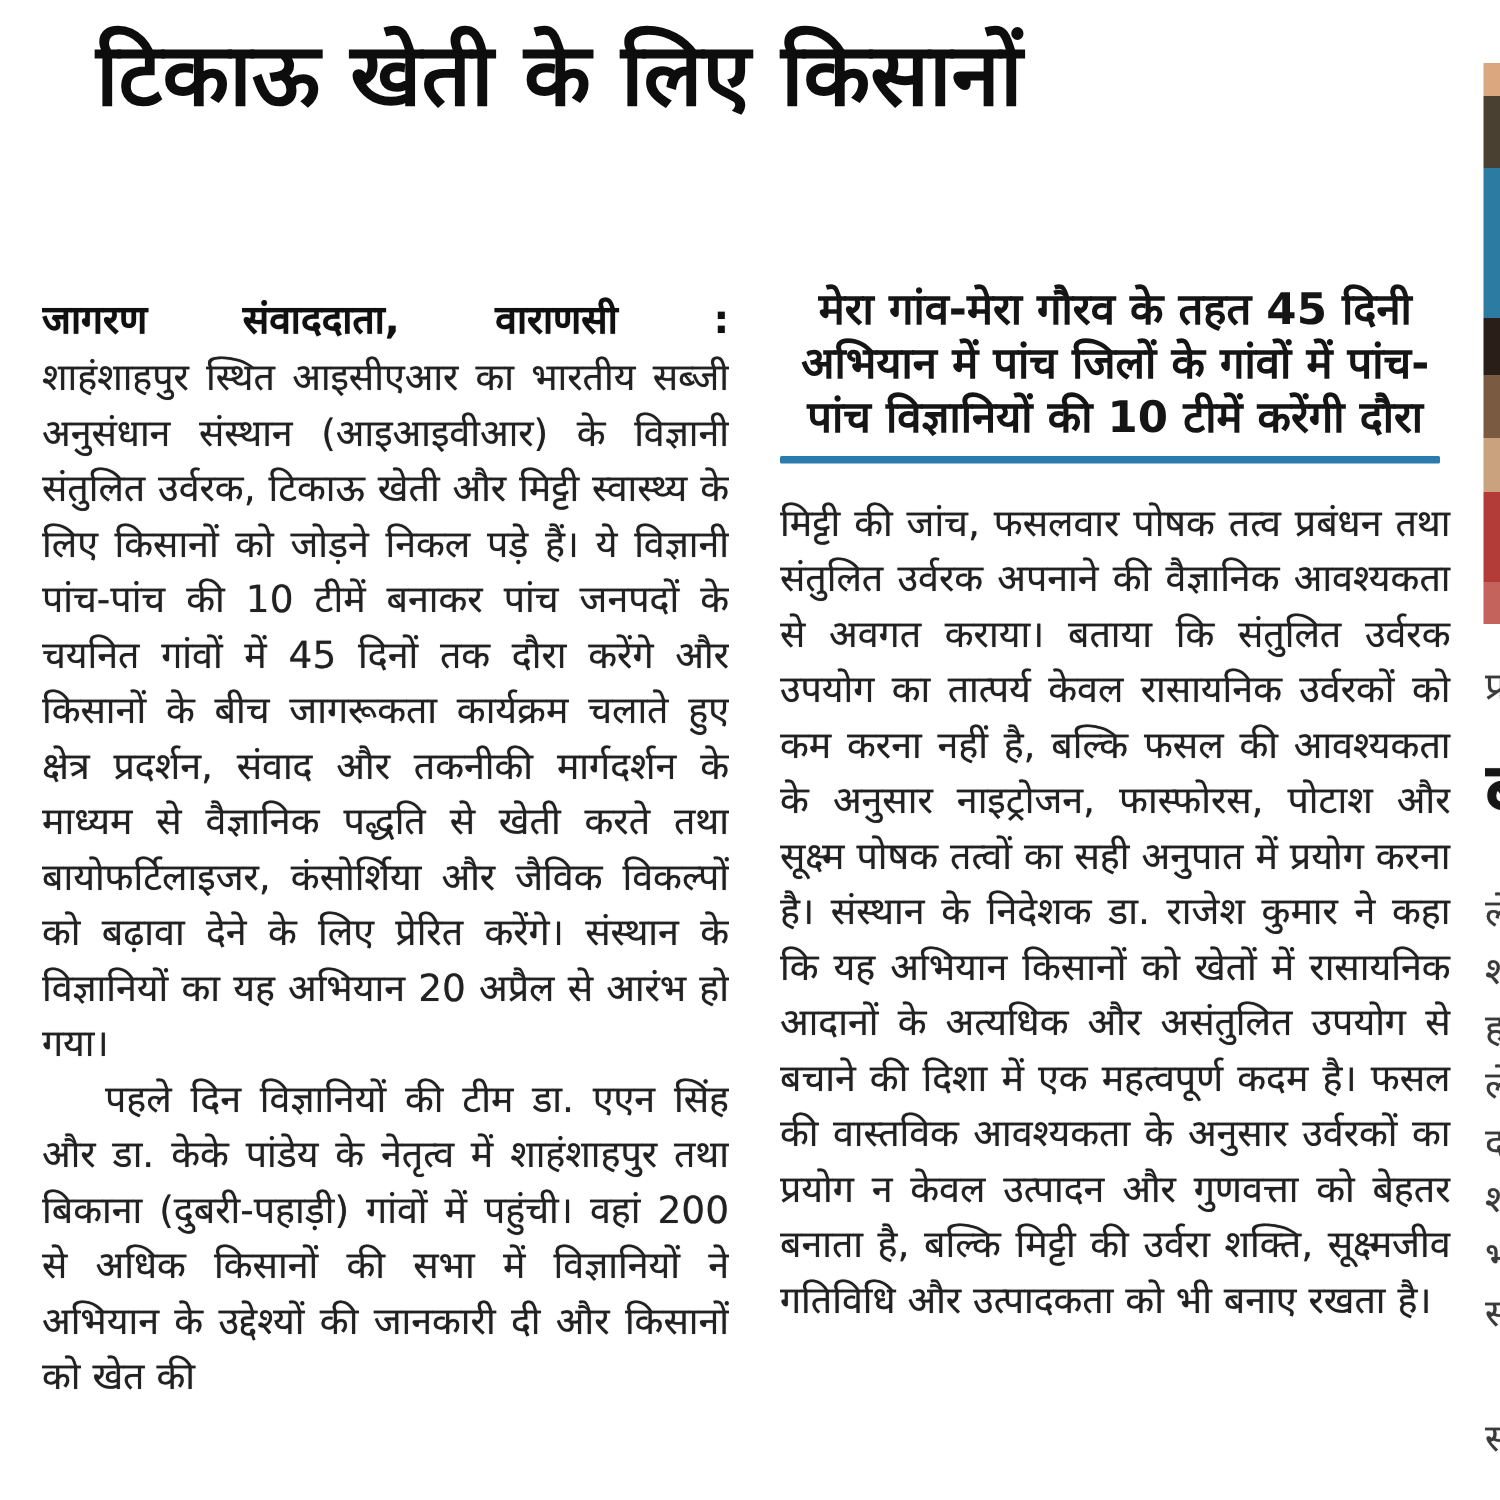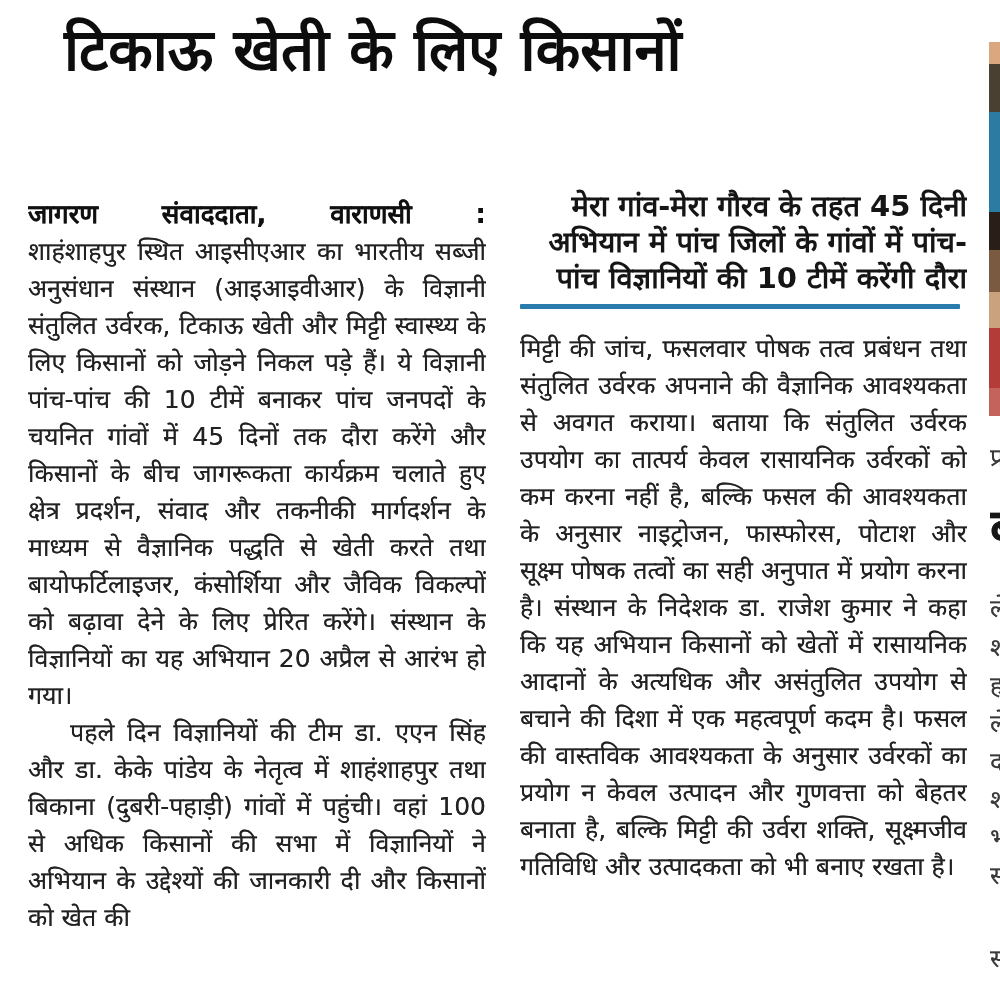--- a/index.html
+++ b/index.html
@@ -33,21 +33,21 @@
     font-weight:bold;color:#101010;
     text-align:justify;
     text-align-last:justify;
     font-size:26px;line-height:37px;
   }
   .para{margin:0;}
   .para.indent{text-indent:42px;}
   .subhead{
     font-weight:bold;color:#151515;
     font-size:29px;line-height:36px;
-    text-align:right;text-shadow:none;
+    text-align:center;text-shadow:none;
   }
   .accent-rule{
     height:5px;width:440px;
     margin:8px 0 10px 0;
     border-radius:1px;
   }
   .mid-body{display:block;margin-top:21px;}
   
   .edge-photo{
     position:absolute;left:989px;top:42px;width:11px;
@@ -67,21 +67,21 @@
 
 <div class="page">
 
   <div class="headline">
     <div class="hl-line">टिकाऊ खेती के लिए किसानों</div>
   </div>
 
   <div class="col col-left">
     <div class="dateline">जागरण संवाददाता, वाराणसी :</div>
     <p class="para">शाहंशाहपुर स्थित आइसीएआर का भारतीय सब्जी अनुसंधान संस्थान (आइआइवीआर) के विज्ञानी संतुलित उर्वरक, टिकाऊ खेती और मिट्टी स्वास्थ्य के लिए किसानों को जोड़ने निकल पड़े हैं। ये विज्ञानी पांच-पांच की 10 टीमें बनाकर पांच जनपदों के चयनित गांवों में 45 दिनों तक दौरा करेंगे और किसानों के बीच जागरूकता कार्यक्रम चलाते हुए क्षेत्र प्रदर्शन, संवाद और तकनीकी मार्गदर्शन के माध्यम से वैज्ञानिक पद्धति से खेती करते तथा बायोफर्टिलाइजर, कंसोर्शिया और जैविक विकल्पों को बढ़ावा देने के लिए प्रेरित करेंगे। संस्थान के विज्ञानियों का यह अभियान 20 अप्रैल से आरंभ हो गया।</p>
-    <p class="para indent">पहले दिन विज्ञानियों की टीम डा. एएन सिंह और डा. केके पांडेय के नेतृत्व में शाहंशाहपुर तथा बिकाना (दुबरी-पहाड़ी) गांवों में पहुंची। वहां 100 से अधिक किसानों की सभा में विज्ञानियों ने अभियान के उद्देश्यों की जानकारी दी और किसानों को खेत की</p>
+    <p class="para indent">पहले दिन विज्ञानियों की टीम डा. एएन सिंह और डा. केके पांडेय के नेतृत्व में शाहंशाहपुर तथा बिकाना (दुबरी-पहाड़ी) गांवों में पहुंची। वहां 200 से अधिक किसानों की सभा में विज्ञानियों ने अभियान के उद्देश्यों की जानकारी दी और किसानों को खेत की</p>
   </div>
 
   <div class="col col-mid">
     <div class="subhead">मेरा गांव-मेरा गौरव के तहत 45 दिनी अभियान में पांच जिलों के गांवों में पांच-पांच विज्ञानियों की 10 टीमें करेंगी दौरा</div>
     <div class="accent-rule" style="background: rgb(42, 124, 173);"></div>
     <p class="para mid-body">मिट्टी की जांच, फसलवार पोषक तत्व प्रबंधन तथा संतुलित उर्वरक अपनाने की वैज्ञानिक आवश्यकता से अवगत कराया। बताया कि संतुलित उर्वरक उपयोग का तात्पर्य केवल रासायनिक उर्वरकों को कम करना नहीं है, बल्कि फसल की आवश्यकता के अनुसार नाइट्रोजन, फास्फोरस, पोटाश और सूक्ष्म पोषक तत्वों का सही अनुपात में प्रयोग करना है। संस्थान के निदेशक डा. राजेश कुमार ने कहा कि यह अभियान किसानों को खेतों में रासायनिक आदानों के अत्यधिक और असंतुलित उपयोग से बचाने की दिशा में एक महत्वपूर्ण कदम है। फसल की वास्तविक आवश्यकता के अनुसार उर्वरकों का प्रयोग न केवल उत्पादन और गुणवत्ता को बेहतर बनाता है, बल्कि मिट्टी की उर्वरा शक्ति, सूक्ष्मजीव गतिविधि और उत्पादकता को भी बनाए रखता है।</p>
   </div>
 
   <div class="edge-photo">
       <div class="blk" style="background: rgb(219, 167, 126); height: 22px;"></div>

